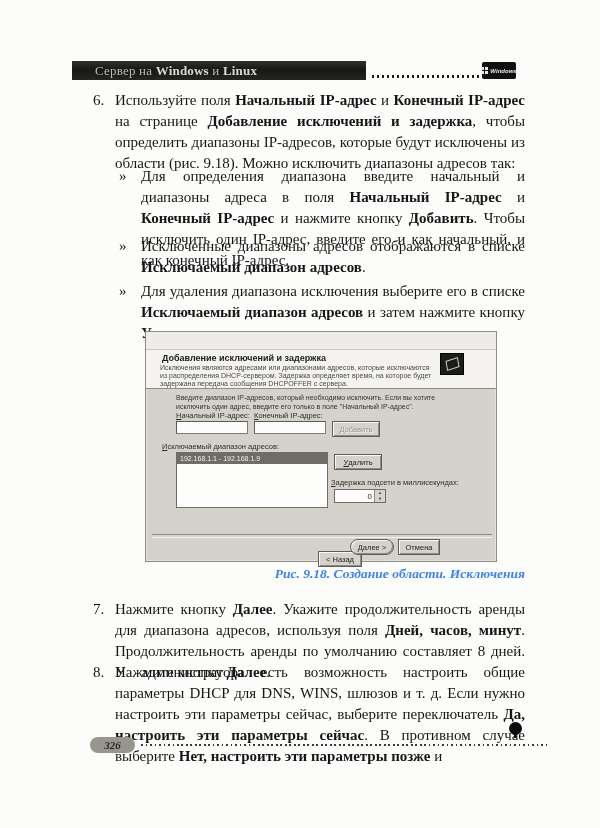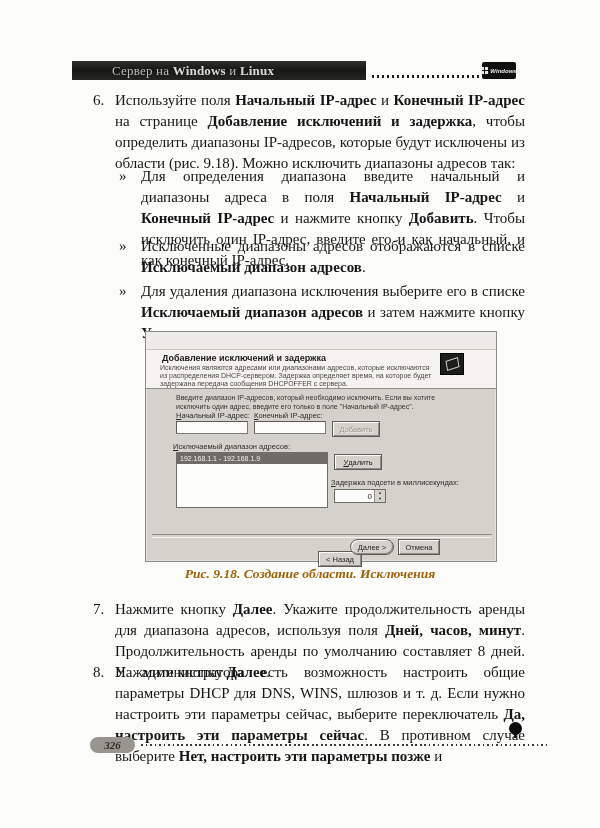--- a/index.html
+++ b/index.html
@@ -2,43 +2,43 @@
 <html lang="ru"><head>
 <meta charset="utf-8">
 <style>
   html,body{margin:0;padding:0;}
   .page{position:relative;width:600px;height:828px;background:#fcfcfa;overflow:hidden;
         font-family:"Liberation Serif",serif;color:#161616;}
 
   
   .header-bar{position:absolute;left:72px;top:61px;width:294px;height:19px;
       background:linear-gradient(180deg,#30302e 0%,#171716 45%,#242422 100%);
-      display:flex;align-items:center;padding-left:40px;box-sizing:border-box;}
+      display:flex;align-items:center;padding-left:23px;box-sizing:border-box;}
   .header-bar .seg{font-size:13px;color:#b7b7b4;letter-spacing:.2px;}
   .header-bar .seg .b{color:#d8d8d5;}
   .header-dots{position:absolute;left:372px;top:75px;width:108px;height:3px;
       background:repeating-linear-gradient(90deg,#1c1c1c 0 2px,transparent 2px 5px);}
   .win-badge{position:absolute;left:482px;top:62px;width:34px;height:17px;background:#101010;
       border-radius:2px;display:flex;align-items:center;justify-content:center;gap:2px;}
   .win-flag{width:7px;height:7px;display:grid;grid-template-columns:3px 3px;grid-template-rows:3px 3px;gap:1px;}
   .win-flag i{background:#e8e8e8;display:block;}
   .win-badge .wtxt{font-family:"Liberation Sans",sans-serif;font-style:italic;font-weight:bold;
       font-size:6px;color:#e8e8e8;}
 
   
   .para{position:absolute;display:flex;font-size:15px;line-height:21px;text-align:justify;}
   .para .num{width:22px;flex:none;}
   .para .mark{width:22px;flex:none;}
   .para .ptext{flex:1;}
   .b{font-weight:bold;}
   .p-item{left:93px;width:432px;}
   .p-bullet{left:119px;width:406px;}
 
-  .fig-caption{position:absolute;left:95px;top:566px;width:430px;text-align:center;
-      font-size:13.5px;font-weight:bold;font-style:italic;color:#a16207;}
+  .fig-caption{position:absolute;left:95px;top:566px;width:430px;text-align:right;
+      font-size:13.5px;font-weight:bold;font-style:italic;color:#3b82f6;}
 
   
   .dlg{position:absolute;left:145px;top:331px;width:352px;height:231px;background:#d5d2cb;
       border:1px solid #8e8c86;box-shadow:0 0 0 1px #e3e1dc inset;
       font-family:"Liberation Sans",sans-serif;color:#2b2b28;box-sizing:border-box;}
   .dlg-title{position:absolute;left:0;top:0;width:100%;height:17px;background:#edecе8;
       background:#edece8;border-bottom:1px solid #c9c7c0;display:flex;align-items:center;}
   .dlg-title span{font-size:9px;color:#3a3a36;padding-left:10px;margin-top:36px;}
   .dlg-head{position:absolute;left:0;top:18px;width:100%;height:38px;background:#f4f3ef;
       border-bottom:1px solid #8e8c86;}
@@ -128,21 +128,21 @@
     </div>
 
     <div class="dlg-intro">Введите диапазон IP-адресов, который необходимо исключить. Если вы хотите исключить один адрес, введите его только в поле "Начальный IP-адрес".</div>
 
     <div class="dlg-label" style="left:30px;top:79px;"><u>Н</u>ачальный IP-адрес:</div>
     <div class="dlg-label" style="left:108px;top:79px;"><u>К</u>онечный IP-адрес:</div>
     <div class="fld" style="left:30px;top:89px;width:72px;"></div>
     <div class="fld" style="left:108px;top:89px;width:72px;"></div>
     <div class="btn disabled" style="left:186px;top:89px;width:46px;height:14px;"><u>Д</u>обавить</div>
 
-    <div class="dlg-label" style="left:27px;top:110px;"><u>И</u>сключаемый диапазон адресов:</div>
+    <div class="dlg-label" style="left:16px;top:110px;"><u>И</u>сключаемый диапазон адресов:</div>
     <div class="listbox">
       <div class="listrow">192.168.1.1 - 192.168.1.9</div>
     </div>
     <div class="btn" style="left:188px;top:122px;width:46px;height:14px;"><u>У</u>далить</div>
 
     <div class="dlg-label" style="left:185px;top:146px;width:162px;"><u>З</u>адержка подсети в миллисекундах:</div>
     <div class="spin">
       <span class="val">0</span>
       <span class="arrows">
           <span>▲</span>

